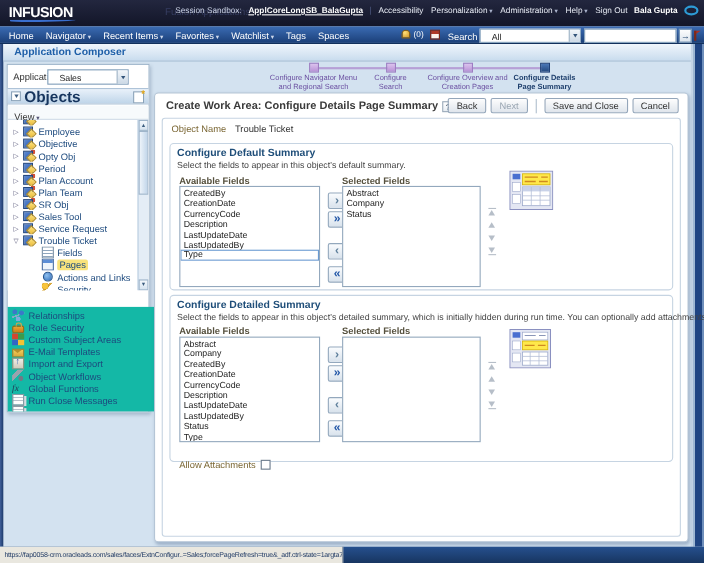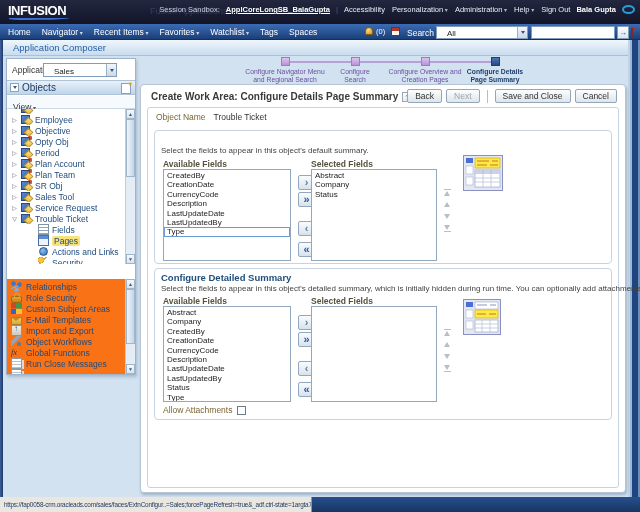--- a/index.html
+++ b/index.html
@@ -40,41 +40,41 @@
   #gsearch-go{left:617px;top:26px;width:12px;height:13px;background:linear-gradient(#fdfdfd,#dce5ee);border:1px solid #7f9db9;font-size:8px;line-height:11px;text-align:center;color:#23476e}
   #gsearch-adv{left:631px;top:28px;width:7px;height:9px}
   #gsearch-adv::before{content:"";position:absolute;left:0;top:0;width:0;height:0;border-top:4px solid #a8332a;border-bottom:0;border-right:6px solid transparent}
   #gsearch-adv::after{content:"";position:absolute;left:0;top:0;width:1.5px;height:9px;background:#7d2a1c}
 
   
   #left-edge{left:0;top:40px;width:3px;height:457px;background:linear-gradient(90deg,#41609a,#1c3a6b)}
   #right-edge{left:628px;top:40px;width:12px;height:457px;
     background:linear-gradient(90deg,#c3d4e6 0 2px,#9db6d2 2px 4px,#1f4482 4px 10px,#6f8fbb 10px)}
   #composer-bar{left:3px;top:40px;width:625px;height:16px;background:linear-gradient(#f0f6fc,#c9dcee);
-    border-bottom:1px solid #a9c0d6;color:#1e5fa8;font-weight:normal;font-size:9.5px;line-height:15px;padding-left:10px}
+    border-bottom:1px solid #a9c0d6;color:#1e5fa8;font-weight:bold;font-size:9.5px;line-height:15px;padding-left:10px}
 
   
   #sidebar{left:6px;top:58px;width:130px;height:317px;background:#fff;border:1px solid #9db4ca;box-shadow:1px 2px 3px rgba(70,95,130,.3)}
   #app-row{left:0;top:2px;width:128px;height:18px}
   #app-label{left:5px;top:4px;font-size:8.5px;color:#333}
   #app-select{left:36px;top:2px;width:74px;height:14px}
   .side-head{left:0;width:128px;height:15px;background:linear-gradient(#e9f1fa,#bfd5e9);border-top:1px solid #aec3d8;border-bottom:1px solid #aec3d8;display:flex;align-items:center}
   .collapse-box{width:9px;height:9px;margin:0 3px;background:#fff;border:1px solid #8aa3ba;position:relative}
   .collapse-box::after{content:"";position:absolute;left:1.5px;top:2px;width:0;height:0;border-left:2.5px solid transparent;border-right:2.5px solid transparent;border-top:3.5px solid #3c5c7e}
-  .side-head .ht{font-size:10px;font-weight:normal;color:#16355e}
+  .side-head .ht{font-size:14px;font-weight:bold;color:#16355e}
   #objects-head{top:21px}
   #new-obj{position:absolute;right:4px;top:2px;width:10px;height:11px;background:#fff;border:1px solid #8aa3ba}
   #new-obj::after{content:"*";position:absolute;right:-2px;top:-4px;color:#e6a817;font-size:9px;font-weight:bold}
   #view-row{left:0;top:37px;width:128px;height:13px;background:#f7fafc;border-bottom:1px solid #ccd9e6}
   #view-row .vt{font-size:8.5px;color:#333;margin-left:6px;line-height:12px}
   #view-row .vt::after{content:" \25BE";font-size:6px;color:#557}
 
   #tree-vp{left:0;top:50px;width:128px;height:155px;overflow:hidden;background:#fff}
   #common-head{top:205px}
-  #common-vp{left:0;top:220px;width:128px;height:95px;overflow:hidden;background:#f97316}
+  #common-vp{left:0;top:220px;width:148px;height:95px;overflow:hidden;background:#14b8a6}
 
   .t{height:11px;display:flex;align-items:center;gap:3px;padding-left:4px;font-size:8.5px;color:#1d4a7e;white-space:nowrap;width:117px;overflow:hidden}
   .t .caret{width:7px;font-size:6px;color:#557;text-align:center;flex:0 0 auto}
   .t.collapsed .caret::before{content:"\25B7"}
   .t.expanded .caret::before{content:"\25BD"}
   .t.child{padding-left:21px}
   .t.sel .lbl{background:#f8e27c;padding:0 2px;border-radius:2px}
   .clip-top{height:5px;overflow:hidden;align-items:flex-end}
   .clip-bot{height:7px;overflow:hidden;align-items:flex-start}
   .c{height:11px;display:flex;align-items:center;gap:4px;padding-left:4px;font-size:8.5px;color:#1d4a7e;white-space:nowrap;width:117px;overflow:hidden}
@@ -152,21 +152,21 @@
   .reorder{position:absolute;display:flex;flex-direction:column;gap:5px;align-items:center}
   .ro{width:9px;height:7px;position:relative}
   .ro i{position:absolute;left:1px;width:0;height:0;border-left:3.5px solid transparent;border-right:3.5px solid transparent}
   .ro.up i{top:1px;border-bottom:5px solid #b6bec8}
   .ro.down i{top:1px;border-top:5px solid #b6bec8}
   .ro.top::before{content:"";position:absolute;top:0;left:1px;width:7px;height:1px;background:#b6bec8}
   .ro.top i{top:2px;border-bottom:5px solid #b6bec8}
   .ro.bottom::before{content:"";position:absolute;bottom:0;left:1px;width:7px;height:1px;background:#b6bec8}
   .ro.bottom i{top:0;border-top:5px solid #b6bec8}
   .preview{position:absolute}
-  #attach-row{position:absolute;left:8px;top:136px;display:flex;align-items:flex-end;gap:5px}
+  #attach-row{position:absolute;left:8px;top:148px;display:flex;align-items:flex-end;gap:5px}
   .attach-label{font-size:8.5px;color:#7a6633}
   .checkbox{width:9px;height:9px;background:#fff;border:1px solid #6b7b8c}
 
   
   #statusbar{left:0;top:497px;width:640px;height:15px;background:linear-gradient(#26508e,#173560)}
   #status-chip{left:0;top:0;width:312px;height:15px;background:#e9e7df;border-right:1px solid #8a96a5;font-size:6.4px;letter-spacing:-.2px;color:#223c66;line-height:15px;padding:0 4px;white-space:nowrap;overflow:hidden}
 </style>
 </head>
 <body>
 
@@ -430,20 +430,21 @@
       <button class="btn">Cancel</button>
     </div>
 
     <div id="inner-box" class="abs">
       <div id="objname-row" class="abs">
         <span class="oname-label">Object Name</span>
         <span class="oname-value">Trouble Ticket</span>
       </div>
 
       <div id="section1" class="section">
+        <div class="sec-title">Configure Default Summary</div>
         <div class="sec-desc">Select the fields to appear in this object's default summary.</div>
         <div class="flabel" style="left:8px;top:28px">Available Fields</div>
         <div class="flabel" style="left:156px;top:28px">Selected Fields</div>
         <div class="flist" style="left:8px;top:38px;width:128px;height:92px">
 
         <div class="fli">CreatedBy</div>
             <div class="fli">CreationDate</div>
             <div class="fli">CurrencyCode</div>
             <div class="fli">Description</div>
             <div class="fli">LastUpdateDate</div>

